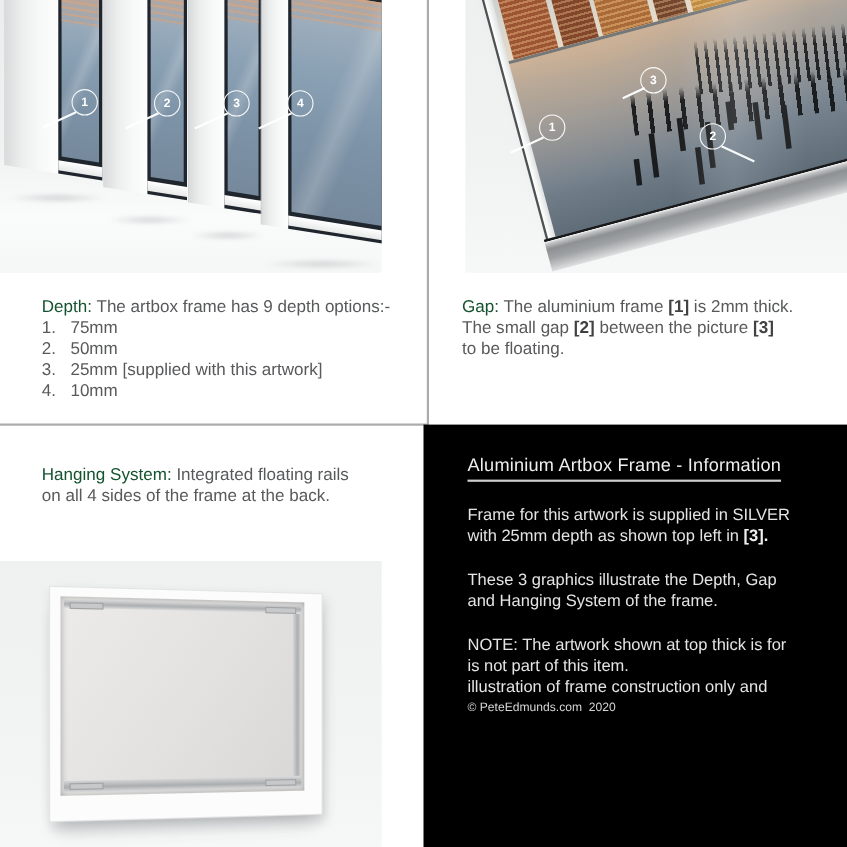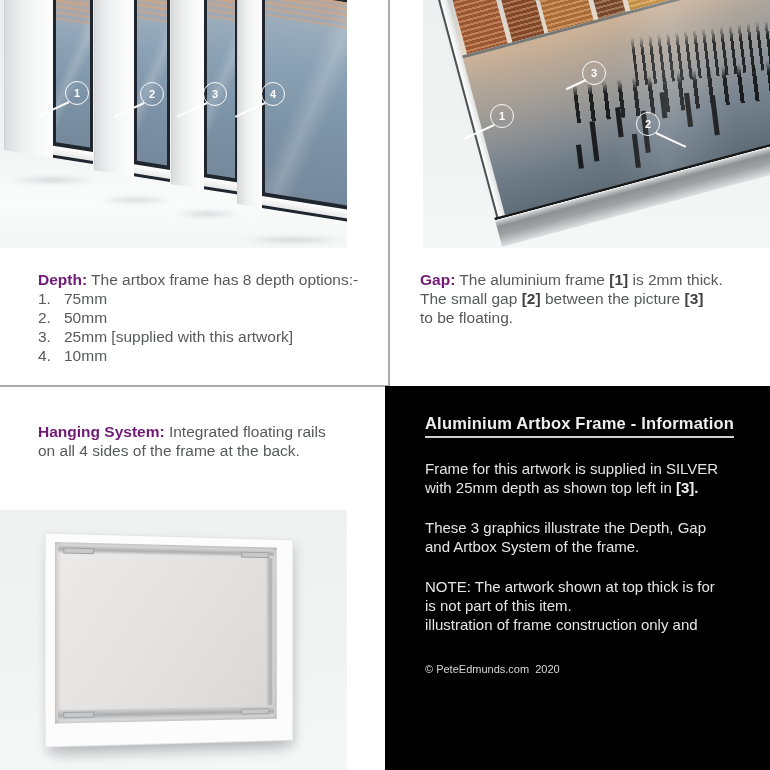--- a/index.html
+++ b/index.html
@@ -6,21 +6,21 @@
   * { margin:0; padding:0; box-sizing:border-box; }
   body { background:#888; font-family:"Liberation Sans", sans-serif; }
   .canvas { position:relative; width:770px; height:770px; background:#ffffff; overflow:hidden; margin:0 auto; }
 
   
   .divider-v { position:absolute; left:388px; top:0; width:2px; height:387px; background:#a9abad; }
   .divider-h { position:absolute; left:0; top:385px; width:390px; height:2px; background:#a9abad; }
 
   
   .gtxt { position:absolute; font-size:15.5px; line-height:19px; color:#58595b; }
-  .gtxt .lbl { font-weight:bold; color:#701a75; }
+  .gtxt .lbl { font-weight:normal; color:#14532d; }
   .gtxt b { font-weight:bold; color:#414042; }
   .line { white-space:nowrap; }
   .depth-text { left:38px; top:270px; width:335px; }
   .gap-text   { left:420px; top:270px; width:345px; }
   .hang-text  { left:38px; top:422px; width:335px; }
   .opt { display:flex; }
   .opt .n { width:26px; flex:none; }
 
   
   .co { position:absolute; width:24px; height:24px; border:1.5px solid rgba(255,255,255,0.95);
@@ -111,24 +111,24 @@
   .rail.r { right:3px; top:11px; bottom:14px; width:8px;
         background:linear-gradient(to right,#d2d4d5,#abadaf 55%,#d8dadb); }
   .bracket { position:absolute; height:6px; width:30px; background:#c6c8c9; border:1px solid #9fa1a3; }
   .bk1{left:8px;bottom:5px;} .bk2{right:8px;bottom:5px;} .bk3{left:8px;top:5px;} .bk4{right:8px;top:5px;}
 
   
   .info-panel { position:absolute; left:385px; top:386px; width:385px; height:384px; background:#000000; }
   .info-inner { position:absolute; left:40px; top:28px; right:20px; color:#e4e4e4;
         font-size:15px; line-height:19px; }
   .info-inner b { color:#f0f0f0; }
-  .heading { display:inline-block; font-size:16.5px; font-weight:bold; color:#eeeeee;
+  .heading { display:inline-block; font-size:16.5px; font-weight:normal; color:#eeeeee;
         border-bottom:2px solid #cfcfcf; padding-bottom:3px; letter-spacing:0.2px; white-space:nowrap; }
   .para { margin-top:21px; }
-  .copyright { margin-top:26px; font-size:11px; color:#d6d6d6; white-space:pre-wrap; }
+  .copyright { font-size:11px; color:#d6d6d6; white-space:pre-wrap; }
 </style>
 </head>
 <body>
 
 <div class="canvas">
 
   <div class="divider-v"></div>
   <div class="divider-h"></div>
 
   <div class="img-depth">
@@ -176,21 +176,21 @@
         <span class="lead"></span>
         <span>3</span>
       </div>
     <div class="co co-d4">
         <span class="lead"></span>
         <span>4</span>
       </div>
   </div>
 
   <div class="gtxt depth-text">
-    <div class="line"><span class="lbl">Depth:</span> <span>The artbox frame has 8 depth options:-</span></div>
+    <div class="line"><span class="lbl">Depth:</span> <span>The artbox frame has 9 depth options:-</span></div>
     <div class="opt">
         <span class="n">1.</span>
         <span>75mm</span>
       </div>
     <div class="opt">
         <span class="n">2.</span>
         <span>50mm</span>
       </div>
     <div class="opt">
         <span class="n">3.</span>
@@ -267,21 +267,21 @@
 
   <div class="info-panel">
     <div class="info-inner">
       <div class="heading">Aluminium Artbox Frame - Information</div>
       <div class="para">
         <div class="line">Frame for this artwork is supplied in SILVER</div>
         <div class="line">with 25mm depth as shown top left in <b>[3].</b></div>
       </div>
       <div class="para">
         <div class="line">These 3 graphics illustrate the Depth, Gap</div>
-        <div class="line">and Artbox System of the frame.</div>
+        <div class="line">and Hanging System of the frame.</div>
       </div>
       <div class="para">
         <div class="line">NOTE: The artwork shown at top thick is for</div>
         <div class="line">is not part of this item.</div>
         <div class="line">illustration of frame construction only and</div>
       </div>
       <div class="copyright">© PeteEdmunds.com  2020</div>
     </div>
   </div>
 

